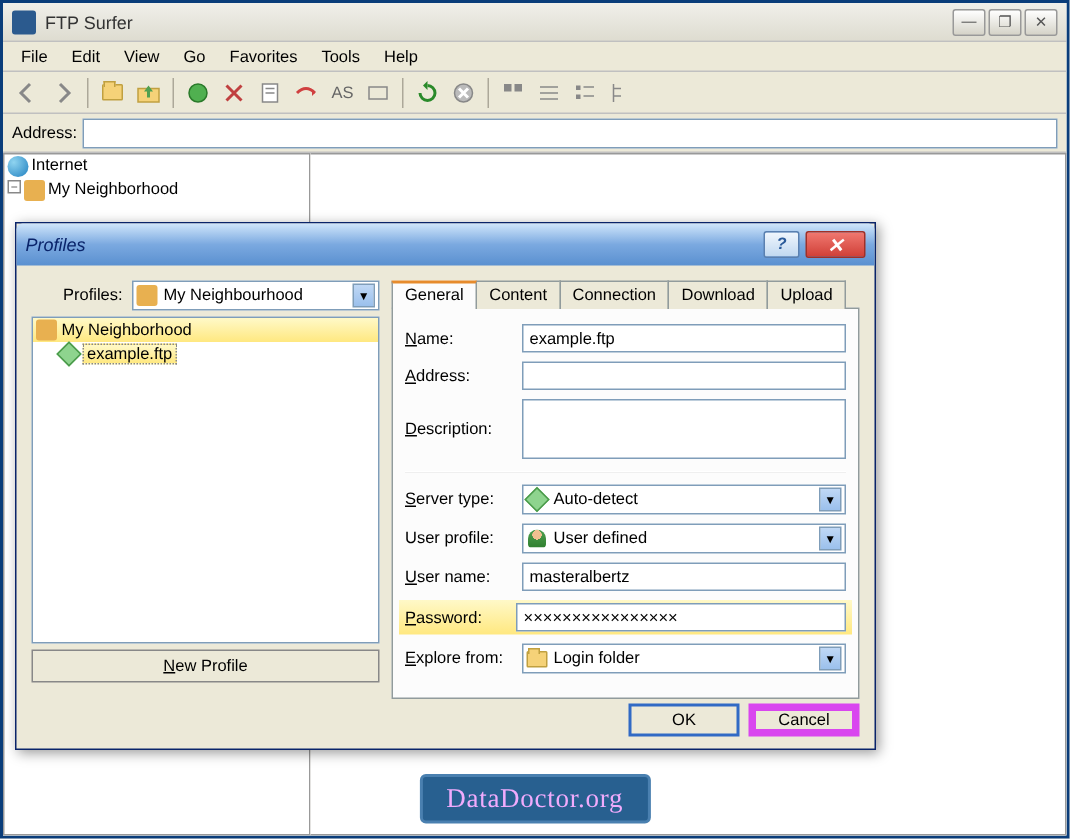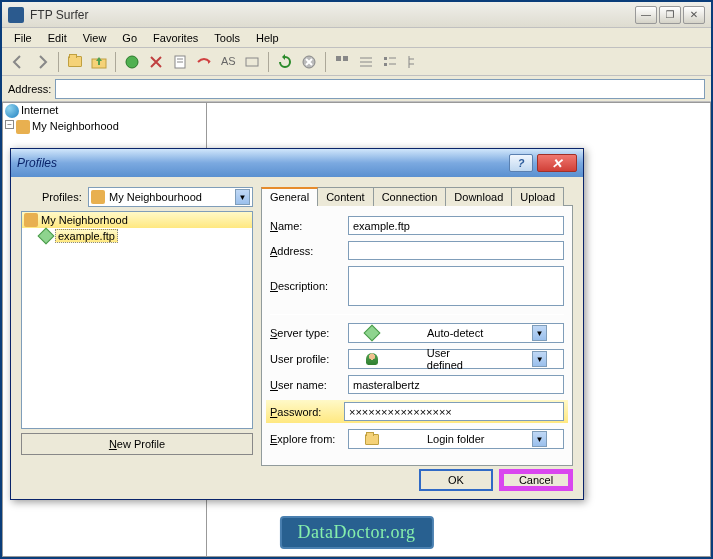--- a/index.html
+++ b/index.html
@@ -58,34 +58,34 @@
 .tabs { display: flex; height: 21px; position: relative; }
 .tab { padding: 3px 8px; border: 1px solid #919b9c; border-bottom: none; background: #ece9d8; margin-right: -1px; cursor: pointer; position: relative; font-size: 11px; }
 .tab.active { background: #fcfcfc; border-top: 2px solid #e68b2c; padding-top: 2px; z-index: 2; }
 .tab-panel { flex: 1; border: 1px solid #919b9c; background: #fcfcfc; padding: 10px 8px; margin-top: -1px; }
 .form-row { display: flex; align-items: center; margin-bottom: 6px; }
 .form-row.tall { align-items: center; }
 .form-label { width: 78px; }
 .form-label u { text-decoration: underline; }
 .form-input { flex: 1; height: 19px; border: 1px solid #7f9db9; background: #fff; padding: 0 4px; font-size: 11px; }
 .form-textarea { flex: 1; height: 40px; border: 1px solid #7f9db9; background: #fff; padding: 2px 4px; resize: none; }
-.form-select { flex: 1; height: 20px; border: 1px solid #7f9db9; background: #fff; display: flex; align-items: center; padding: 0 16px; cursor: pointer; gap: 44px; }
+.form-select { flex: 1; height: 20px; border: 1px solid #7f9db9; background: #fff; display: flex; align-items: center; padding: 0 2px; cursor: pointer; }
 .form-select .dd { width: 15px; height: 16px; background: linear-gradient(#c0d8f5,#9bc0ec); border: 1px solid #7f9db9; margin-left: auto; display: flex; align-items: center; justify-content: center; font-size: 8px; }
 .sel-icon { width: 14px; height: 14px; margin-right: 4px; display: inline-flex; align-items: center; justify-content: center; }
 .hr { height: 1px; background: #c0c0c0; margin: 8px 0; border-bottom: 1px solid #fff; }
 .row-highlight { background: linear-gradient(#fff9c8,#ffe880); padding: 2px 0; margin: 0 -4px 6px -4px; }
 .row-highlight .form-label { padding-left: 4px; }
 .row-highlight .form-input { margin-right: 4px; }
 
 .dlg-footer { position: absolute; bottom: 8px; right: 10px; display: flex; gap: 6px; }
 .dlg-btn { width: 74px; height: 22px; border: 5px solid #d946ef; background: #ece9d8; cursor: pointer; }
 .dlg-btn.def { border: 2px solid #316ac5; }
 
 
-.watermark { position: absolute; bottom: 8px; left: 50%; transform: translateX(-50%); background: #286090; color: #86efac; font-size: 18px; font-family: Georgia, serif; padding: 4px 16px; border-radius: 4px; border: 2px solid #4a80b0; letter-spacing: 0.5px; }
+.watermark { position: absolute; bottom: 8px; left: 50%; transform: translateX(-50%); background: #286090; color: #f0abfc; font-size: 18px; font-family: Georgia, serif; padding: 4px 16px; border-radius: 4px; border: 2px solid #4a80b0; letter-spacing: 0.5px; }
 
 .cube-icon{width:12px;height:12px;background:#8ed48e;transform:rotate(45deg);border:1px solid #4a9a4a;}
 .folder-y{width:14px;height:11px;background:#f5d278;border:1px solid #c0a040;border-radius:1px;position:relative;}
 .folder-y::before{content:"";position:absolute;top:-3px;left:0;width:6px;height:3px;background:#f5d278;border:1px solid #c0a040;border-bottom:none;}
 .person-icon{width:12px;height:12px;background:radial-gradient(circle at 50% 30%,#f0c090 30%,transparent 31%),linear-gradient(#50a050,#308030);border-radius:50% 50% 20% 20%;}
 </style>
 </head>
 <body>
 
 <div class="main-window">

